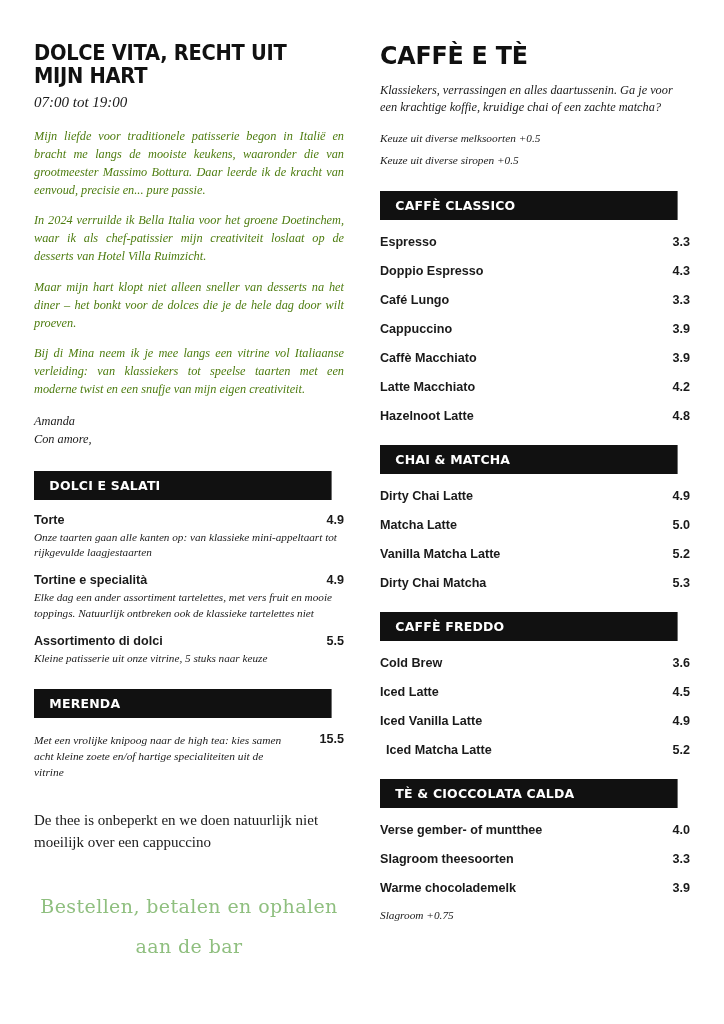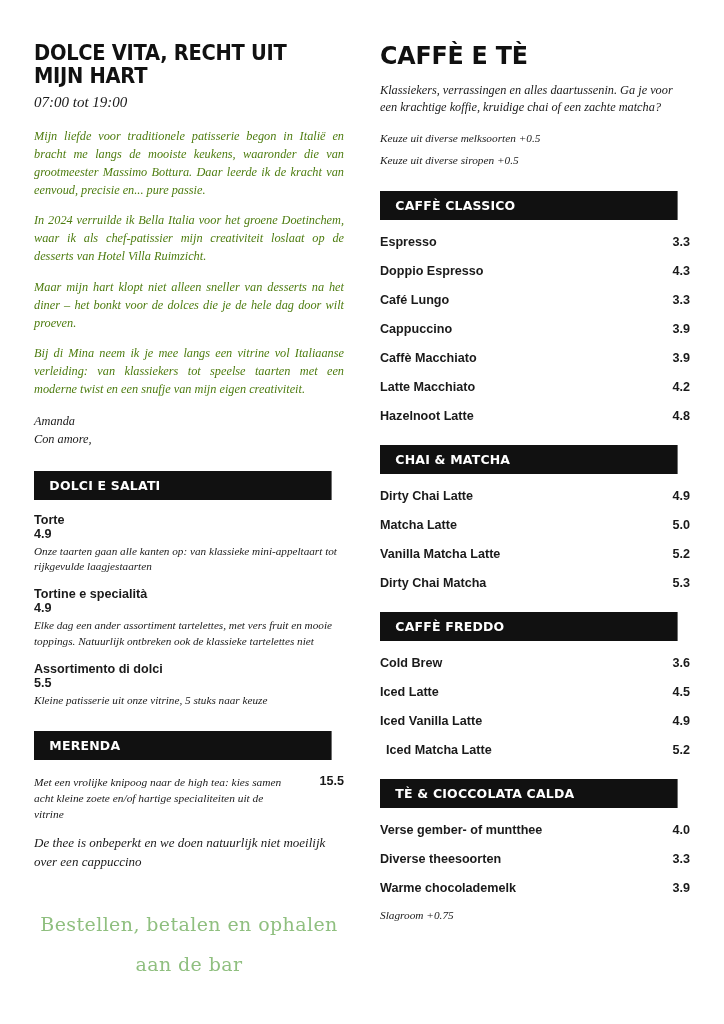--- a/index.html
+++ b/index.html
@@ -99,21 +99,20 @@
 
   
   .item-row {
     display: flex;
     justify-content: space-between;
     align-items: baseline;
     font-family: "Liberation Sans", sans-serif;
     font-weight: bold;
     font-size: 12.6px;
     margin-top: 13px;
-    flex-direction: column;
   }
   .item-name { padding-right: 8px; }
   .item-price { white-space: nowrap; }
   .item-desc {
     font-family: "Liberation Serif", serif;
     font-style: italic;
     font-size: 11.2px;
     line-height: 1.38;
     margin-top: 3px;
     color: #1a1a1a;
@@ -143,24 +142,23 @@
     line-height: 1.42;
     width: 255px;
   }
   .merenda-price {
     font-family: "Liberation Sans", sans-serif;
     font-weight: bold;
     font-size: 12.6px;
   }
   .merenda-note {
     font-family: "Liberation Serif", serif;
-    font-style: italic;
-    font-size: 13px;
+    font-size: 15px;
     line-height: 1.42;
-    margin-top: 12px;
+    margin-top: 30px;
   }
 
   .slagroom {
     font-family: "Liberation Serif", serif;
     font-style: italic;
     font-size: 11.3px;
     margin-top: 14px;
   }
 
   
@@ -321,21 +319,21 @@
       </div>
     </div>
 
     <div class="bar-wrap">
       <div class="bar">TÈ &amp; CIOCCOLATA CALDA</div>
       <div class="drink-row">
         <span class="item-name">Verse gember- of muntthee</span>
         <span class="item-price">4.0</span>
       </div>
       <div class="drink-row">
-        <span class="item-name">Diverse theesoorten</span>
+        <span class="item-name">Slagroom theesoorten</span>
         <span class="item-price">3.3</span>
       </div>
       <div class="drink-row">
         <span class="item-name">Warme chocolademelk</span>
         <span class="item-price">3.9</span>
       </div>
     </div>
 
     <div class="slagroom">Slagroom +0.75</div>
   </div>

